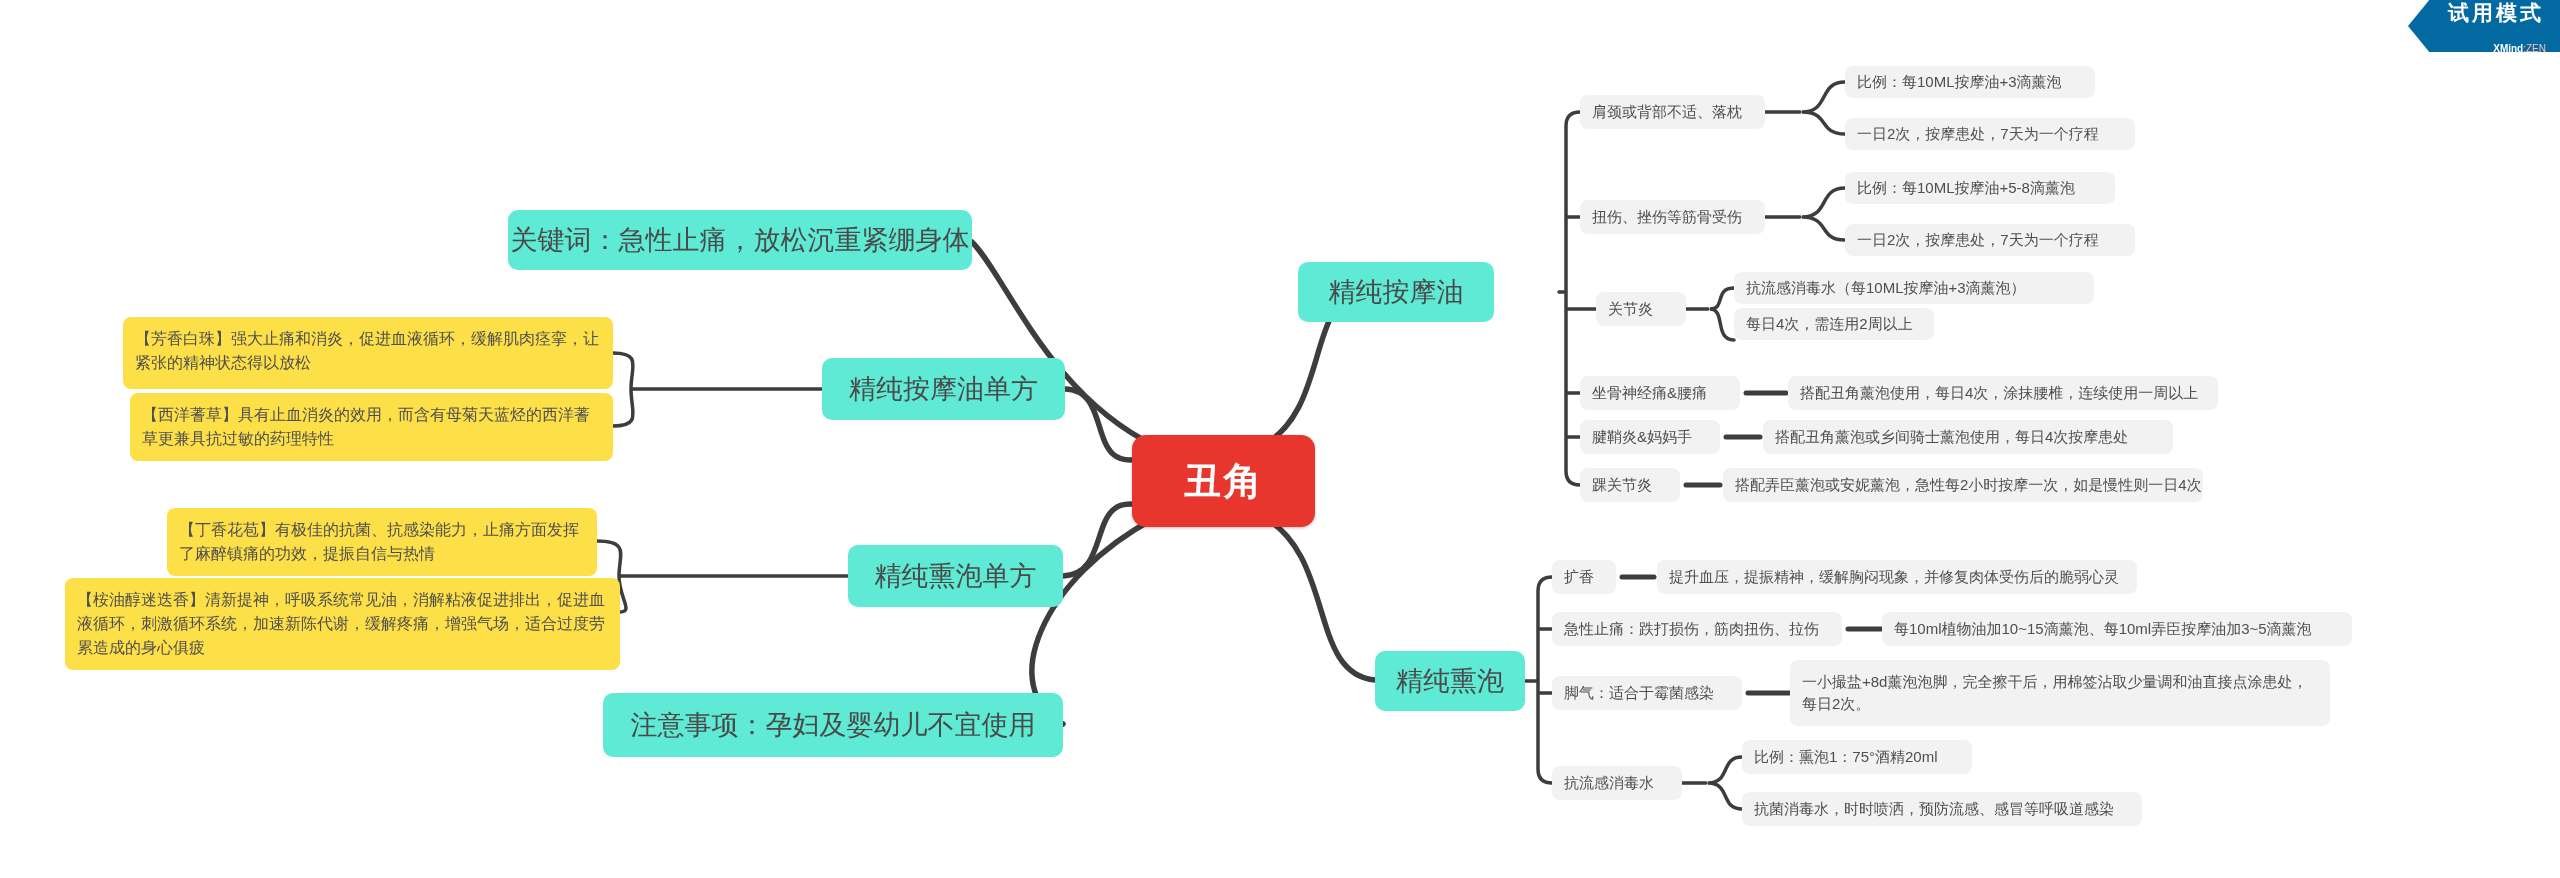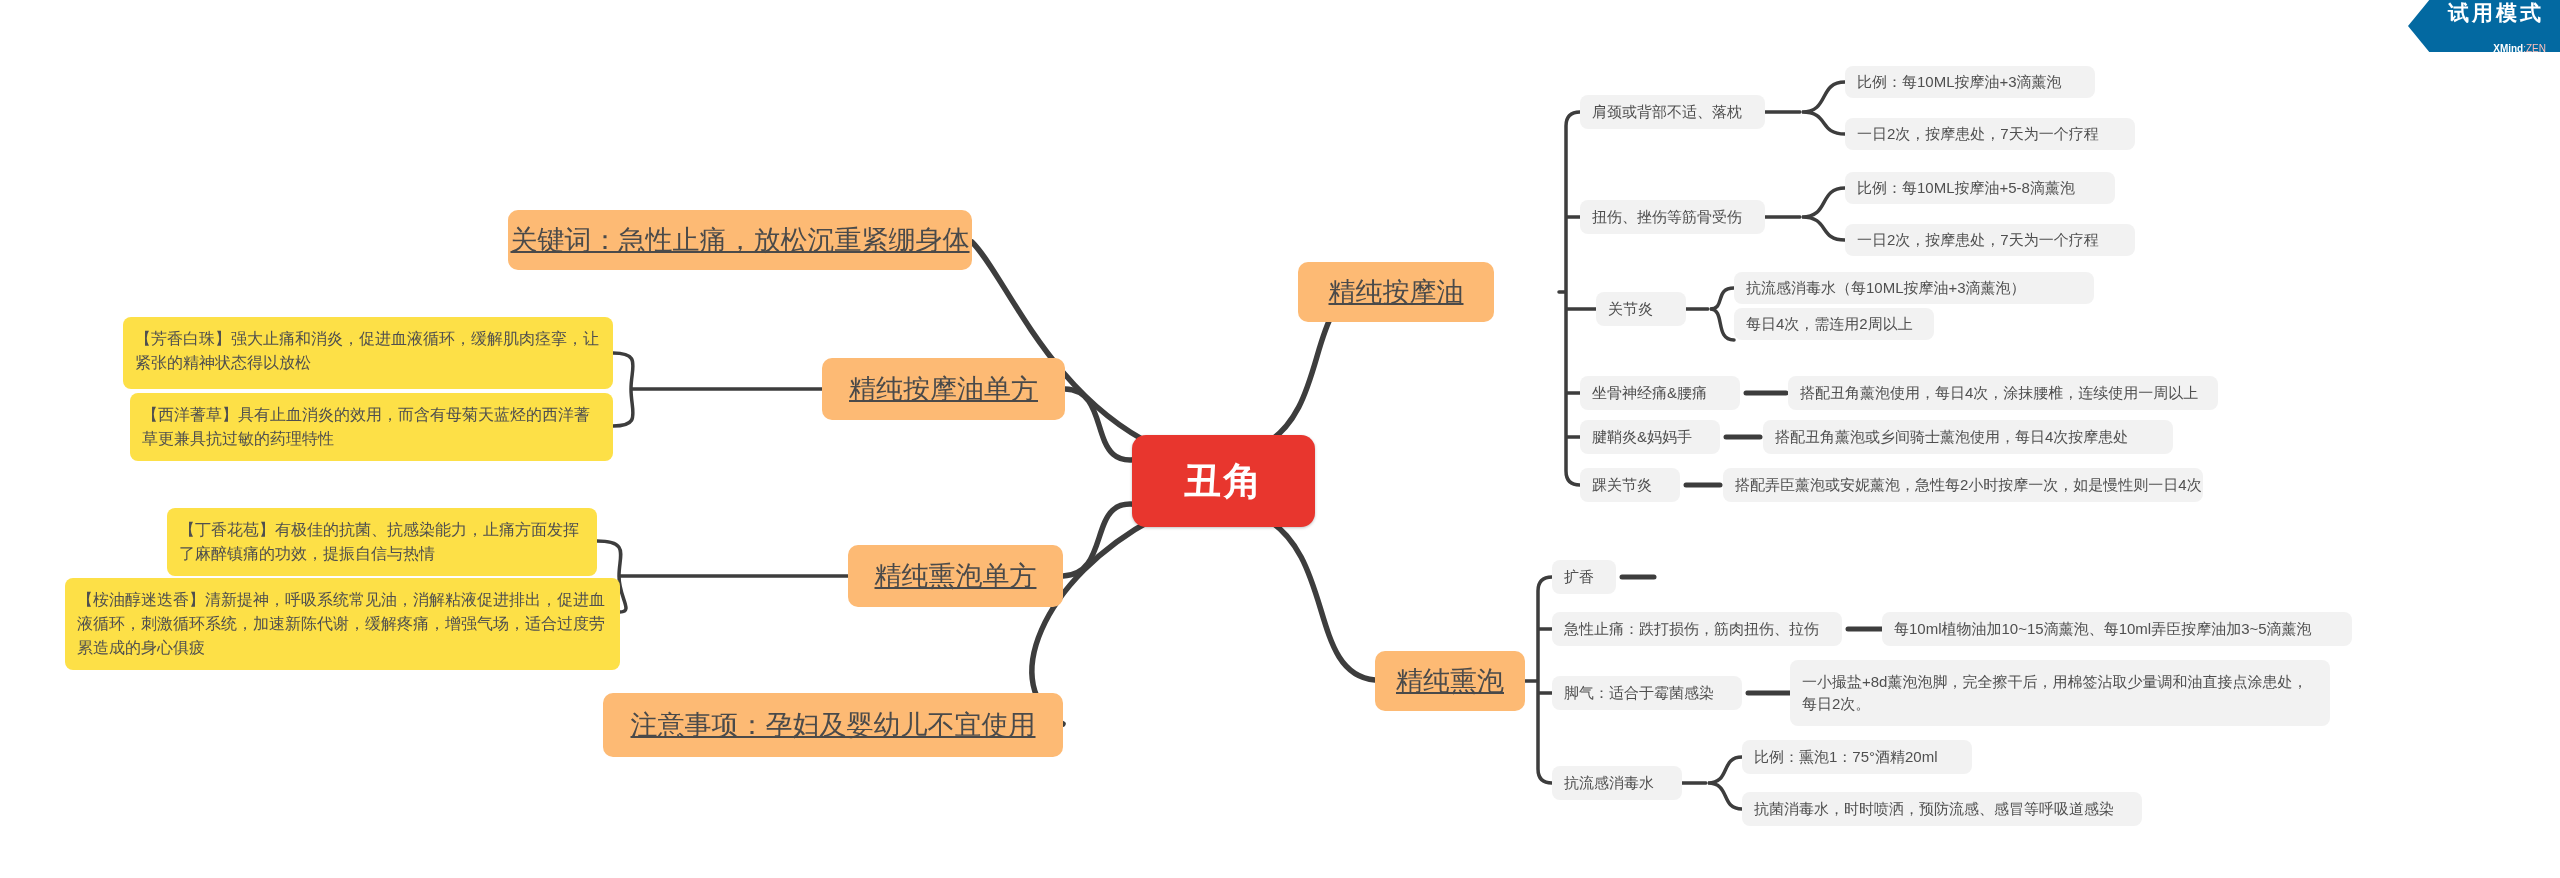--- a/index.html
+++ b/index.html
@@ -2,21 +2,21 @@
 <html><head>
 <meta charset="utf-8">
 <style>
   html,body{margin:0;padding:0;background:#ffffff;}
   body{font-family:"Liberation Sans","DejaVu Sans",sans-serif;}
   #canvas{position:relative;width:2560px;height:878px;background:#ffffff;overflow:hidden;}
   #wires{position:absolute;left:0;top:0;z-index:0;}
   .node{position:absolute;box-sizing:border-box;display:flex;align-items:center;z-index:2;color:#474747;}
   .root{background:#e8362e;color:#ffffff;border-radius:14px;font-size:38px;font-weight:bold;
         justify-content:center;letter-spacing:2px;box-shadow:0 1px 3px rgba(0,0,0,.25);}
-  .topic{background:#fdba74;border-radius:10px;font-size:27px;justify-content:center;color:#4a4a4a;text-decoration:underline;}
+  .topic{background:#5eead4;border-radius:10px;font-size:27px;justify-content:center;color:#4a4a4a;}
   .leafL{background:#fde047;border-radius:8px;font-size:16px;line-height:1.5;padding:10px 12px;
          color:#4f4f4f;align-items:flex-start;}
   .leafR{background:#f2f2f2;border-radius:8px;font-size:15px;padding:0 12px;color:#4f4f4f;white-space:nowrap;}
   .leafR.wrap{white-space:normal;line-height:1.45;padding:8px 12px;}
   .badge{position:absolute;right:0;top:8;width:152px;height:52px;background:#0369a1;z-index:5;
          clip-path:polygon(0 50%,14% 0,100% 0,100% 100%,14% 100%);
          display:flex;flex-direction:column;justify-content:center;align-items:flex-end;
          padding-right:14px;box-sizing:border-box;color:#ffffff;}
   .badge .title{font-size:21px;font-weight:bold;letter-spacing:3px;margin-right:2px;}
   .badge .brand{font-size:10px;font-weight:bold;margin-top:16px;}
@@ -91,20 +91,21 @@
   <div class="node leafR" style="left:1580px;top:376px;width:160px;height:34px;">坐骨神经痛&amp;腰痛</div>
   <div class="node leafR" style="left:1788px;top:376px;width:430px;height:34px;">搭配丑角薰泡使用，每日4次，涂抹腰椎，连续使用一周以上</div>
 
   <div class="node leafR" style="left:1580px;top:420px;width:140px;height:34px;">腱鞘炎&amp;妈妈手</div>
   <div class="node leafR" style="left:1763px;top:420px;width:410px;height:34px;">搭配丑角薰泡或乡间骑士薰泡使用，每日4次按摩患处</div>
 
   <div class="node leafR" style="left:1580px;top:468px;width:100px;height:34px;">踝关节炎</div>
   <div class="node leafR" style="left:1723px;top:468px;width:480px;height:34px;">搭配弄臣薰泡或安妮薰泡，急性每2小时按摩一次，如是慢性则一日4次</div>
 
   <div class="node leafR" style="left:1552px;top:560px;width:64px;height:34px;">扩香</div>
+  <div class="node leafR" style="left:1657px;top:560px;width:480px;height:34px;">提升血压，提振精神，缓解胸闷现象，并修复肉体受伤后的脆弱心灵</div>
 
   <div class="node leafR" style="left:1552px;top:612px;width:290px;height:34px;">急性止痛：跌打损伤，筋肉扭伤、拉伤</div>
   <div class="node leafR" style="left:1882px;top:612px;width:470px;height:34px;">每10ml植物油加10~15滴薰泡、每10ml弄臣按摩油加3~5滴薰泡</div>
 
   <div class="node leafR" style="left:1552px;top:676px;width:190px;height:34px;">脚气：适合于霉菌感染</div>
   <div class="node leafR wrap" style="left:1790px;top:660px;width:540px;min-height:66px;">一小撮盐+8d薰泡泡脚，完全擦干后，用棉签沾取少量调和油直接点涂患处，每日2次。</div>
 
   <div class="node leafR" style="left:1552px;top:766px;width:130px;height:34px;">抗流感消毒水</div>
   <div class="node leafR" style="left:1742px;top:740px;width:230px;height:34px;">比例：熏泡1：75°酒精20ml</div>
   <div class="node leafR" style="left:1742px;top:792px;width:400px;height:34px;">抗菌消毒水，时时喷洒，预防流感、感冒等呼吸道感染</div>

